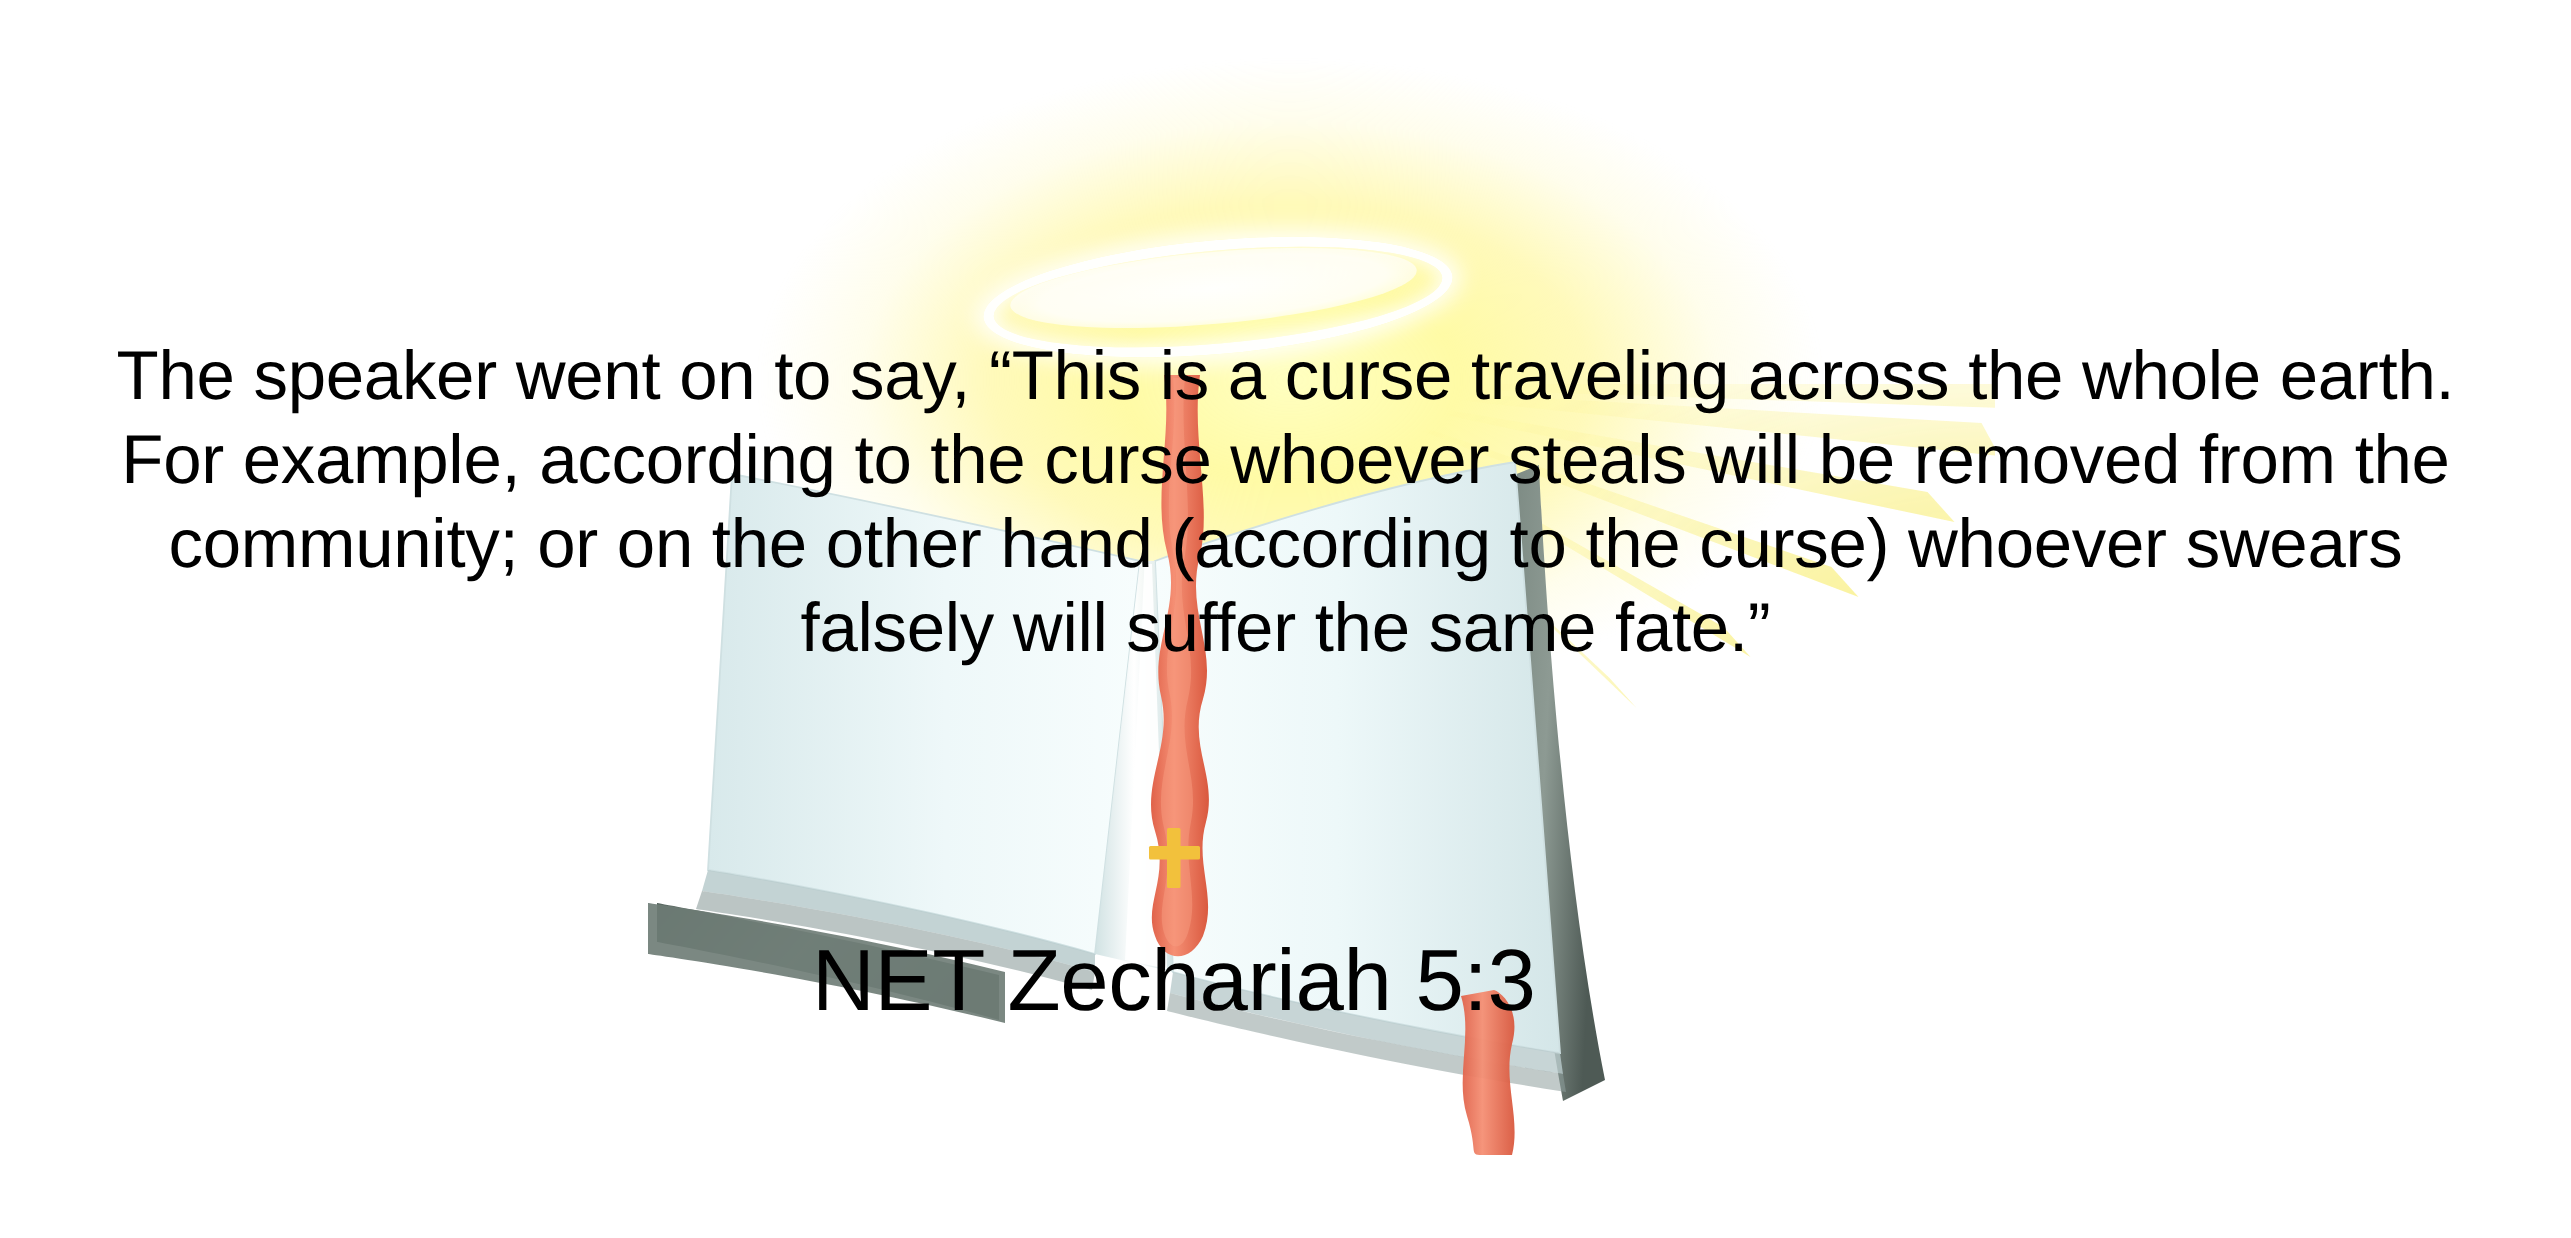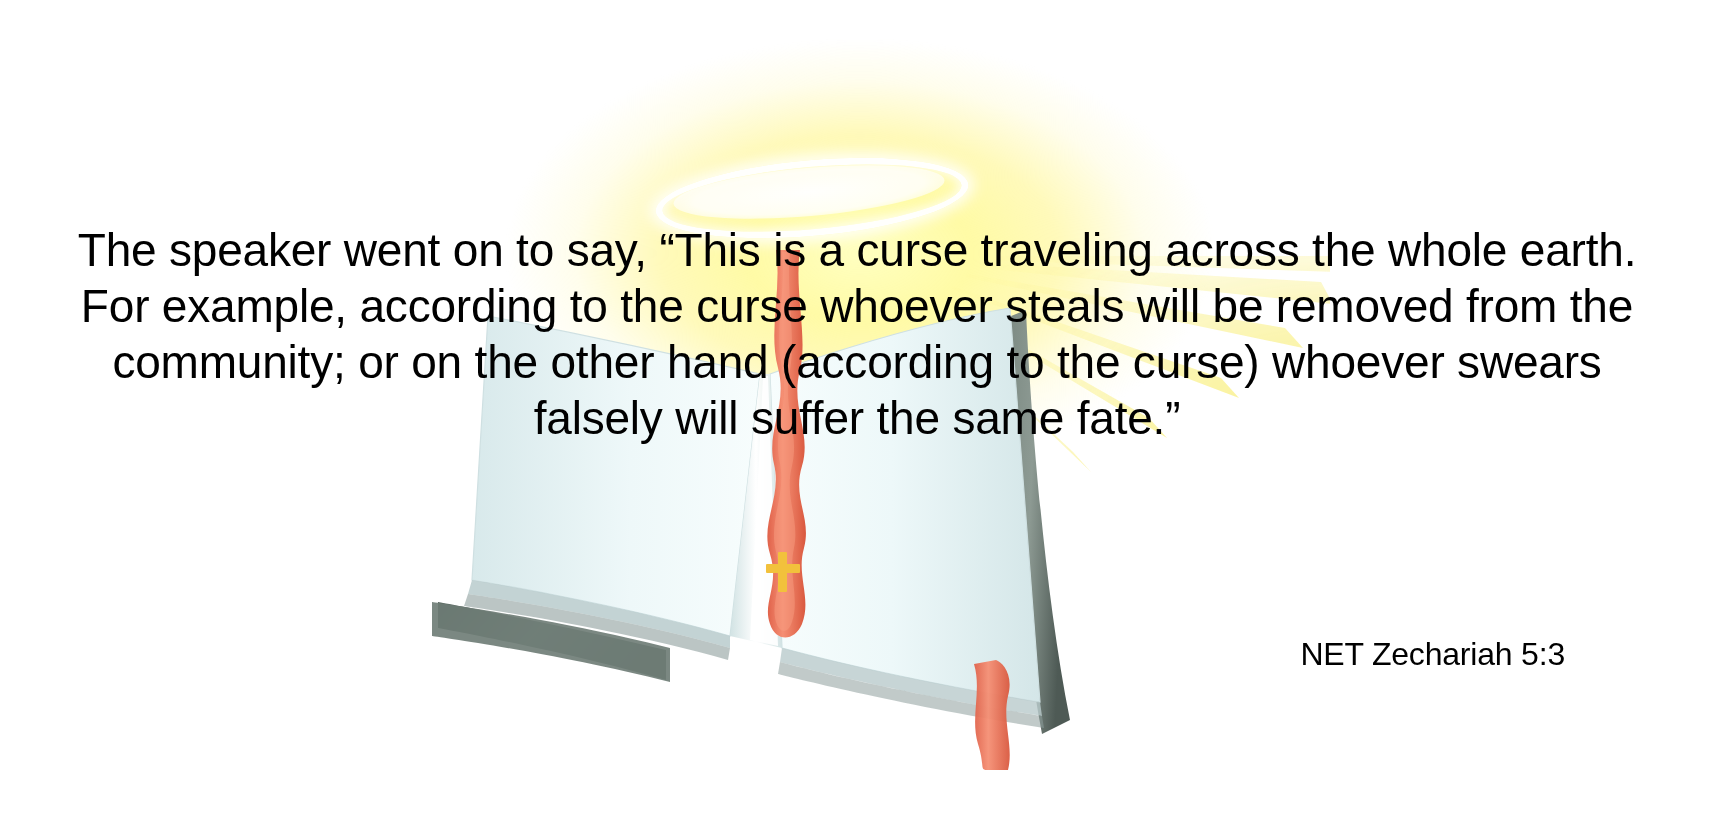--- a/index.html
+++ b/index.html
@@ -111,23 +111,23 @@
     font-size: 46px;
     line-height: 56px;
     color: #000000;
     letter-spacing: -0.2px;
   }
   .citation {
     position: absolute;
     left: 0;
     top: 628px;
     width: 1565px;
-    text-align: right;
+    text-align: center;
     font-family: "Liberation Sans", sans-serif;
-    font-size: 32px;
+    font-size: 58px;
     line-height: 52px;
     color: #000000;
     letter-spacing: -0.2px;
   }
 </style>
 </head>
 <body>
 
 <div class="slide">
 

